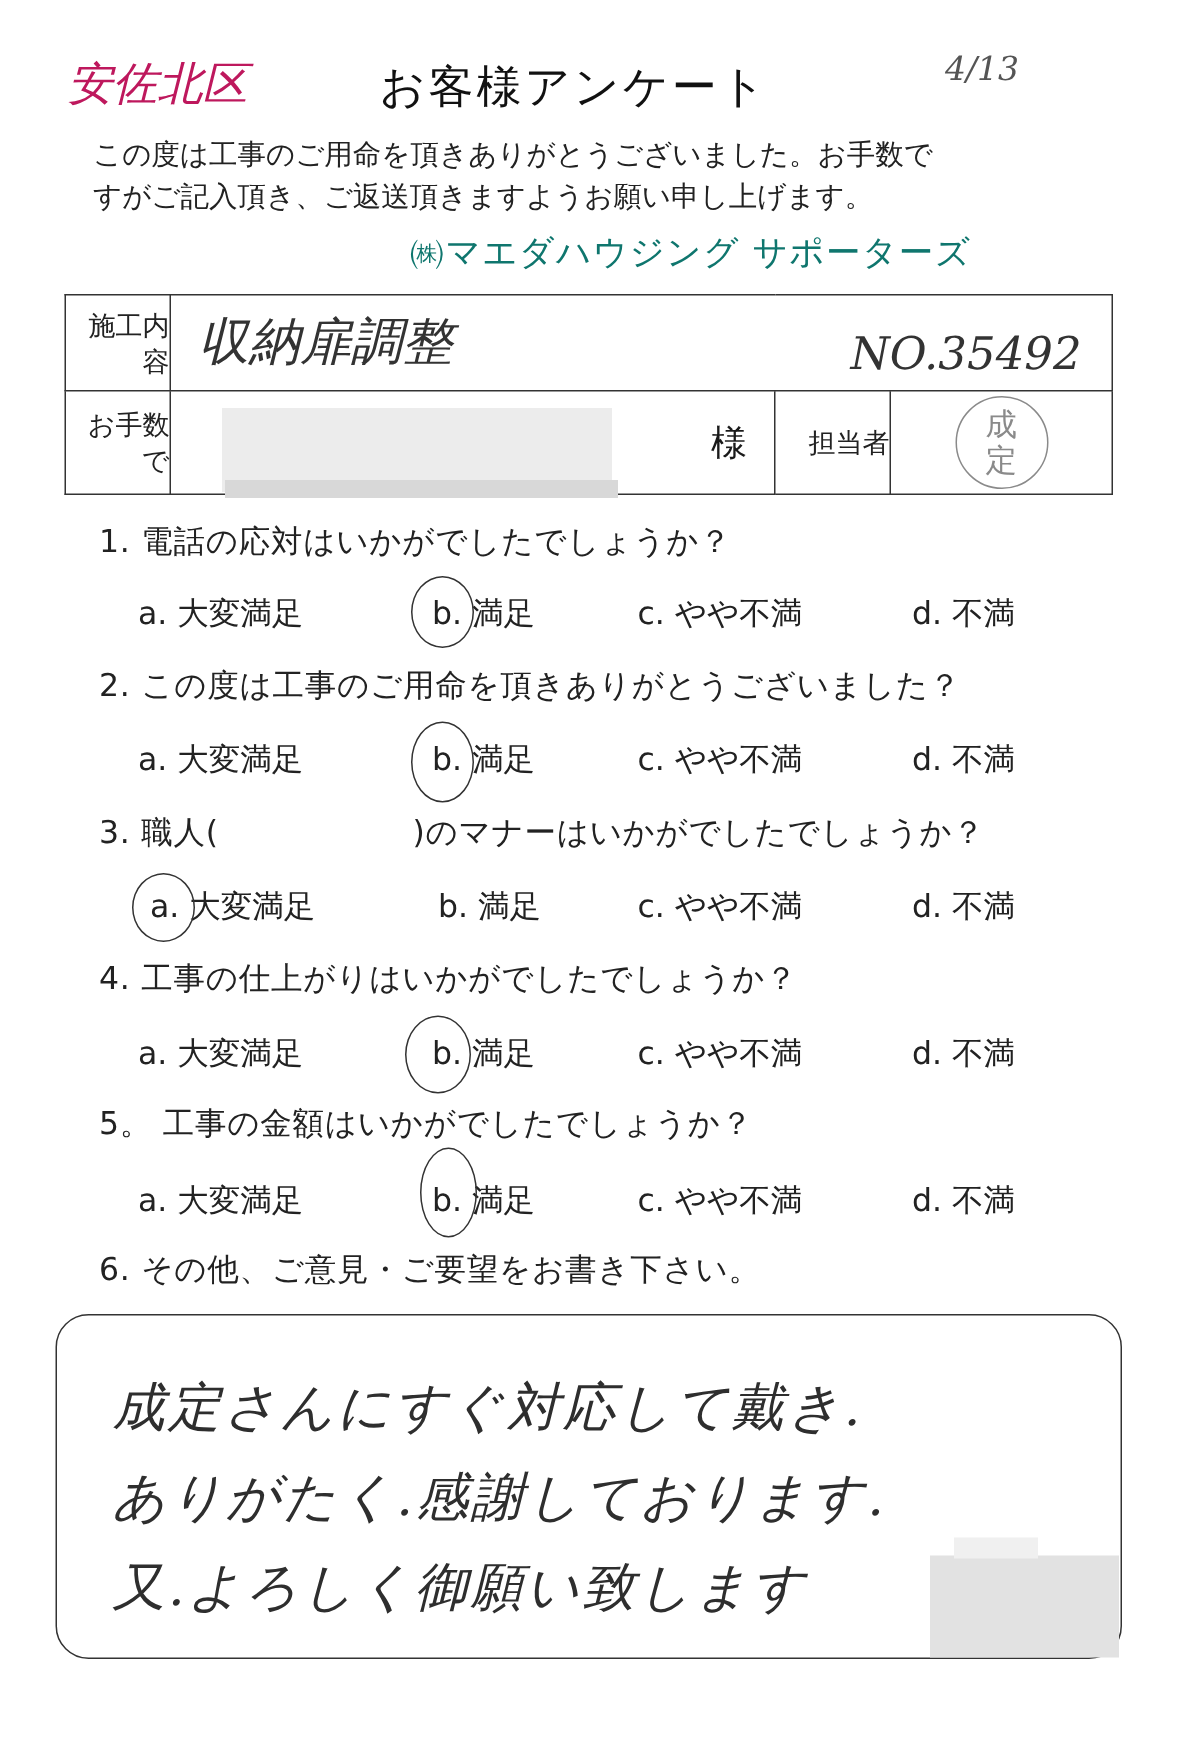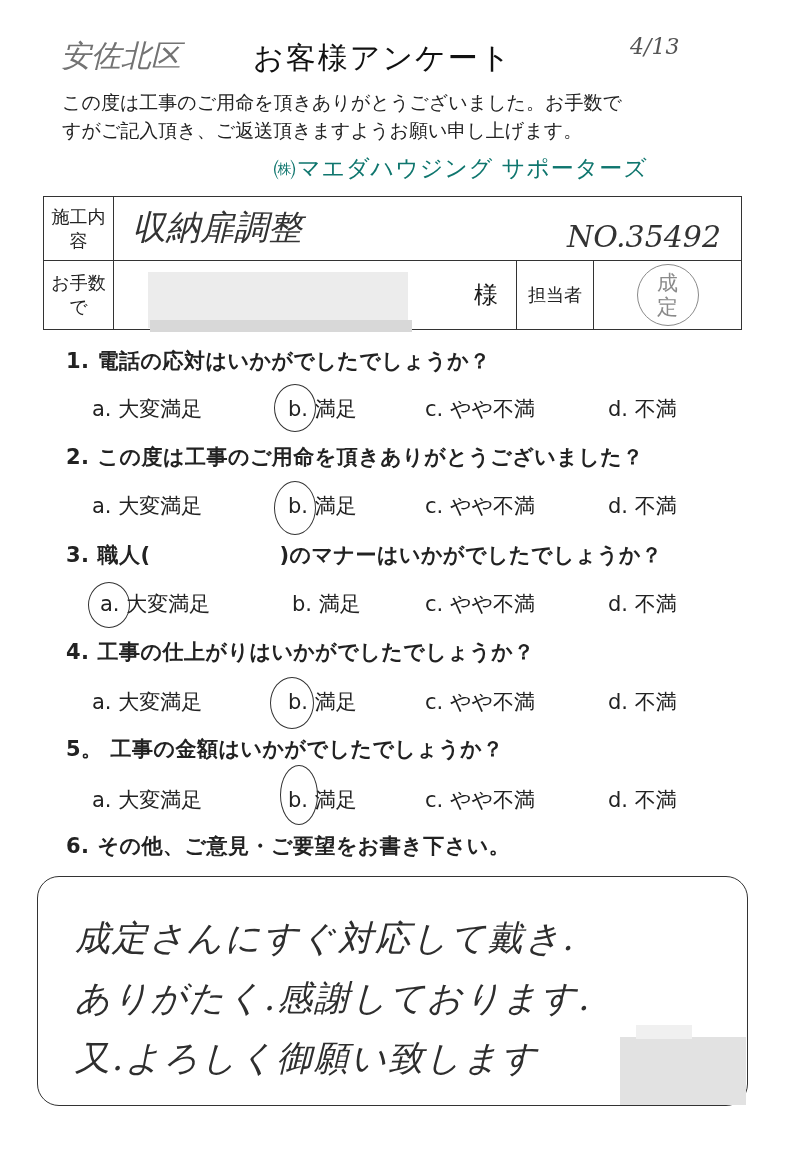--- a/index.html
+++ b/index.html
@@ -1,37 +1,37 @@
 <!DOCTYPE html>
 <html><head>
 <meta charset="utf-8">
 <style>
   html, body { margin:0; padding:0; background:#ffffff; }
   body { width:785px; height:1163px; position:relative; overflow:hidden;
          font-family:"DejaVu Sans", sans-serif; color:#1a1a1a; }
   .abs { position:absolute; white-space:nowrap; }
   .hand { font-family:"DejaVu Serif", serif; color:#3a3a3a; font-style:italic; }
   .title { left:253px; top:38px; font-size:30px; letter-spacing:2px; color:#111; }
-  .branch { left:45px; top:36px; font-size:30px; color:#737373;margin-left:16px; }
+  .branch { left:45px; top:36px; font-size:30px; color:#be185d; }
   .date { left:630px; top:34px; font-size:22px; color:#555; }
   .intro { left:62px; font-size:19px; color:#222; }
   .company { left:273px; top:153px; font-size:23px; letter-spacing:1px; color:#0f766e; }
   table.info { position:absolute; left:43px; top:196px; width:698px; height:133px;
                border-collapse:collapse; table-layout:fixed; }
   table.info td { border:1.5px solid #333; padding:0; vertical-align:middle; }
-  .lbl { font-size:18px; text-align:center; color:#222; }
+  .lbl { font-size:18px; text-align:right; color:#222; }
   .sama { font-size:24px; text-align:right; padding-right:18px !important; }
   .workval { position:relative; }
   .workval .w { position:absolute; left:18px; top:8px; font-size:34px; color:#333; }
   .workval .no { position:absolute; right:20px; top:22px; font-size:30px; color:#333; }
   .blur { position:absolute; background:#e6e6e6; }
   .stamp { width:60px; height:60px; border:1.5px solid #8a8a8a; border-radius:50%;
            margin:0 auto; color:#8a8a8a; font-size:21px; line-height:24px;
            display:flex; flex-direction:column; align-items:center; justify-content:center; }
-  .q { left:66px; font-size:21px; color:#222; letter-spacing:0.5px;font-weight:bold; }
+  .q { left:66px; font-size:21px; color:#222; letter-spacing:0.5px; }
   .opt { font-size:21px; color:#222; }
   .circle { position:absolute; border:1.6px solid #333; border-radius:50%; }
   .commentbox { position:absolute; left:37px; top:876px; width:709px; height:228px;
                 border:1.6px solid #333; border-radius:22px; }
   .cline { left:75px; font-size:35px; color:#2e2e2e; letter-spacing:2px; }
 </style>
 </head>
 <body>
 
 <div class="abs hand branch">安佐北区</div>

